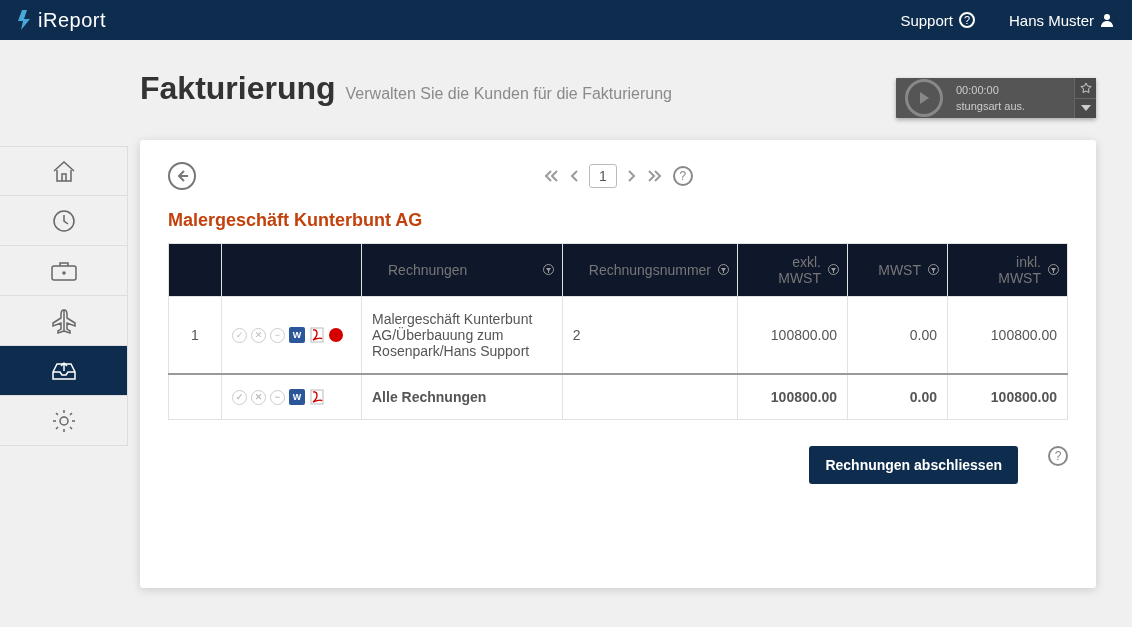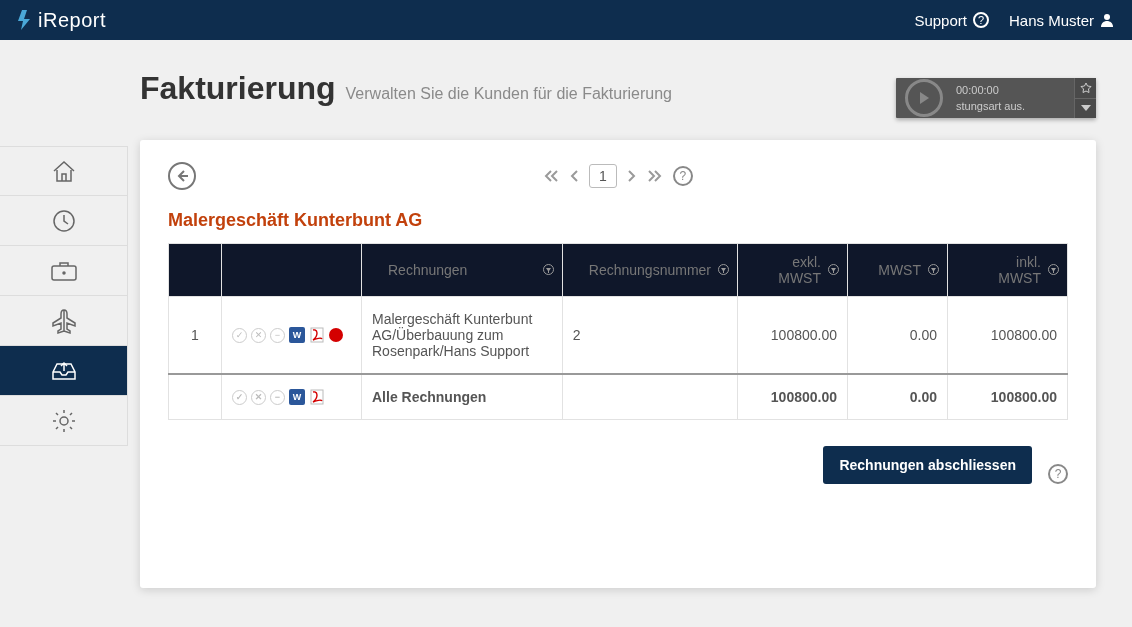--- a/index.html
+++ b/index.html
@@ -3,21 +3,21 @@
 <meta charset="utf-8">
 <style>
   * { box-sizing: border-box; margin: 0; padding: 0; }
   body { font-family: "Segoe UI", Arial, sans-serif; background: #f0f0f0; color: #333; width: 1132px; height: 627px; overflow: hidden; }
 
   
   .topbar { height: 40px; background: #0e2d4e; color: #fff; display: flex; align-items: center; padding: 0 18px; }
   .logo { display: flex; align-items: center; font-size: 20px; font-weight: 200; letter-spacing: 0.5px; font-family: "Segoe UI Light","Segoe UI",Arial,sans-serif; }
   .logo svg { margin-right: 6px; }
   .topbar-spacer { flex: 1; }
-  .topbar-link { color: #fff; font-size: 15px; display: flex; align-items: center; gap: 6px; margin-left: 20px; cursor: pointer; }
+  .topbar-link { color: #fff; font-size: 15px; display: flex; align-items: center; gap: 6px; margin-left: 34px; cursor: pointer; }
 
   
   .page-header { padding: 30px 0 14px 140px; display: flex; align-items: flex-start; }
   .page-title { font-size: 32px; font-weight: 700; color: #333; }
   .page-subtitle { font-size: 16px; color: #8a8a8a; margin-left: 10px; align-self: flex-end; padding-bottom: 4px; }
 
   
   .timer-widget { position: absolute; top: 78px; right: 36px; width: 200px; height: 40px; background: #555; border-radius: 1px; color: #ccc; display: flex; align-items: stretch; font-size: 11px; box-shadow: 0 2px 4px rgba(0,0,0,0.3); }
   .timer-play { width: 56px; display: flex; align-items: center; justify-content: center; }
   .timer-play .circ { width: 38px; height: 38px; border: 3px solid #888; border-radius: 50%; display:flex; align-items:center; justify-content:center; }
@@ -57,21 +57,21 @@
   .col-ex { width:110px; }
   .col-mw { width:100px; }
   .col-in { width:120px; }
 
   .action-icons { display:flex; align-items:center; gap:4px; }
   .mini { width:15px; height:15px; border:1px solid #ccc; border-radius:50%; display:inline-flex; align-items:center; justify-content:center; font-size:9px; color:#bbb; }
   .doc-w { width:16px; height:16px; background:#2b579a; color:#fff; display:inline-flex; align-items:center; justify-content:center; font-size:9px; font-weight:bold; border-radius:2px; }
   .doc-pdf { display:inline-flex; }
   .status-dot { width:14px; height:14px; background:#d40000; border-radius:50%; }
 
-  .footer-row { display:flex; justify-content:flex-end; align-items:flex-end; gap:16px; margin-top:26px; }
+  .footer-row { display:flex; justify-content:flex-end; align-items:flex-start; gap:30px; margin-top:26px; }
   .btn-primary { background:#0e2d4e; color:#fff; border:none; padding:11px 16px; font-size:14px; font-weight:600; border-radius:3px; cursor:pointer; }
   .help-circ { width:20px; height:20px; border:2px solid #888; border-radius:50%; display:flex; align-items:center; justify-content:center; font-size:12px; color:#888; cursor:pointer; }
 </style>
 </head>
 <body>
 
 <div class="topbar">
   <div class="logo">
     <svg width="14" height="20" viewBox="0 0 14 20">
         <path d="M4 0 L9 0 L6 9 L12 9 L3 20 L5 11 L0 11 Z" fill="#4aa8d8"></path>

